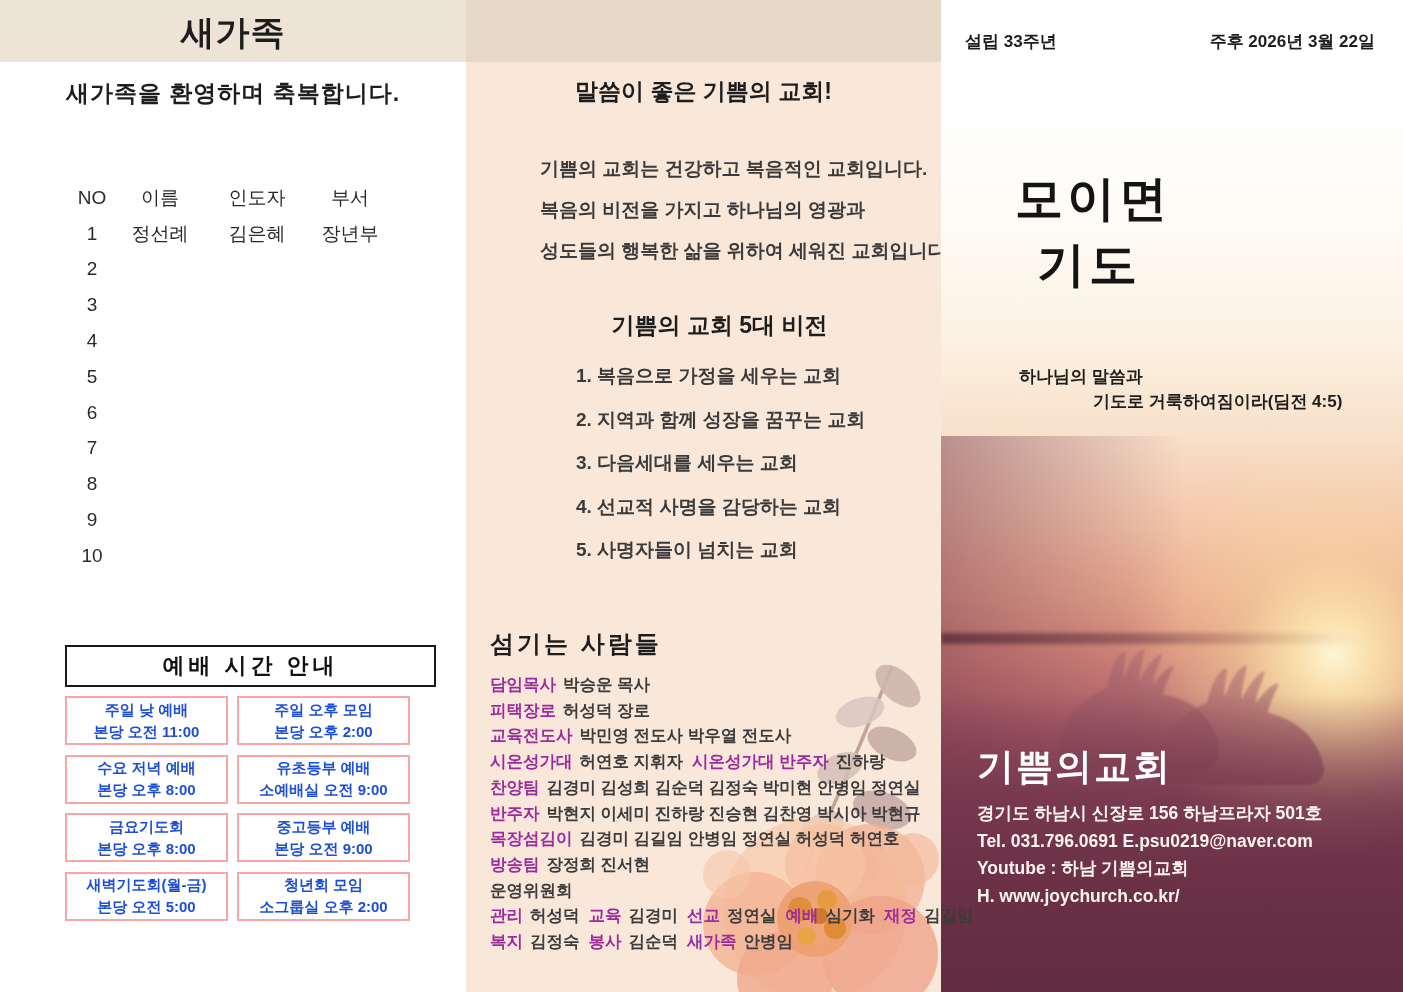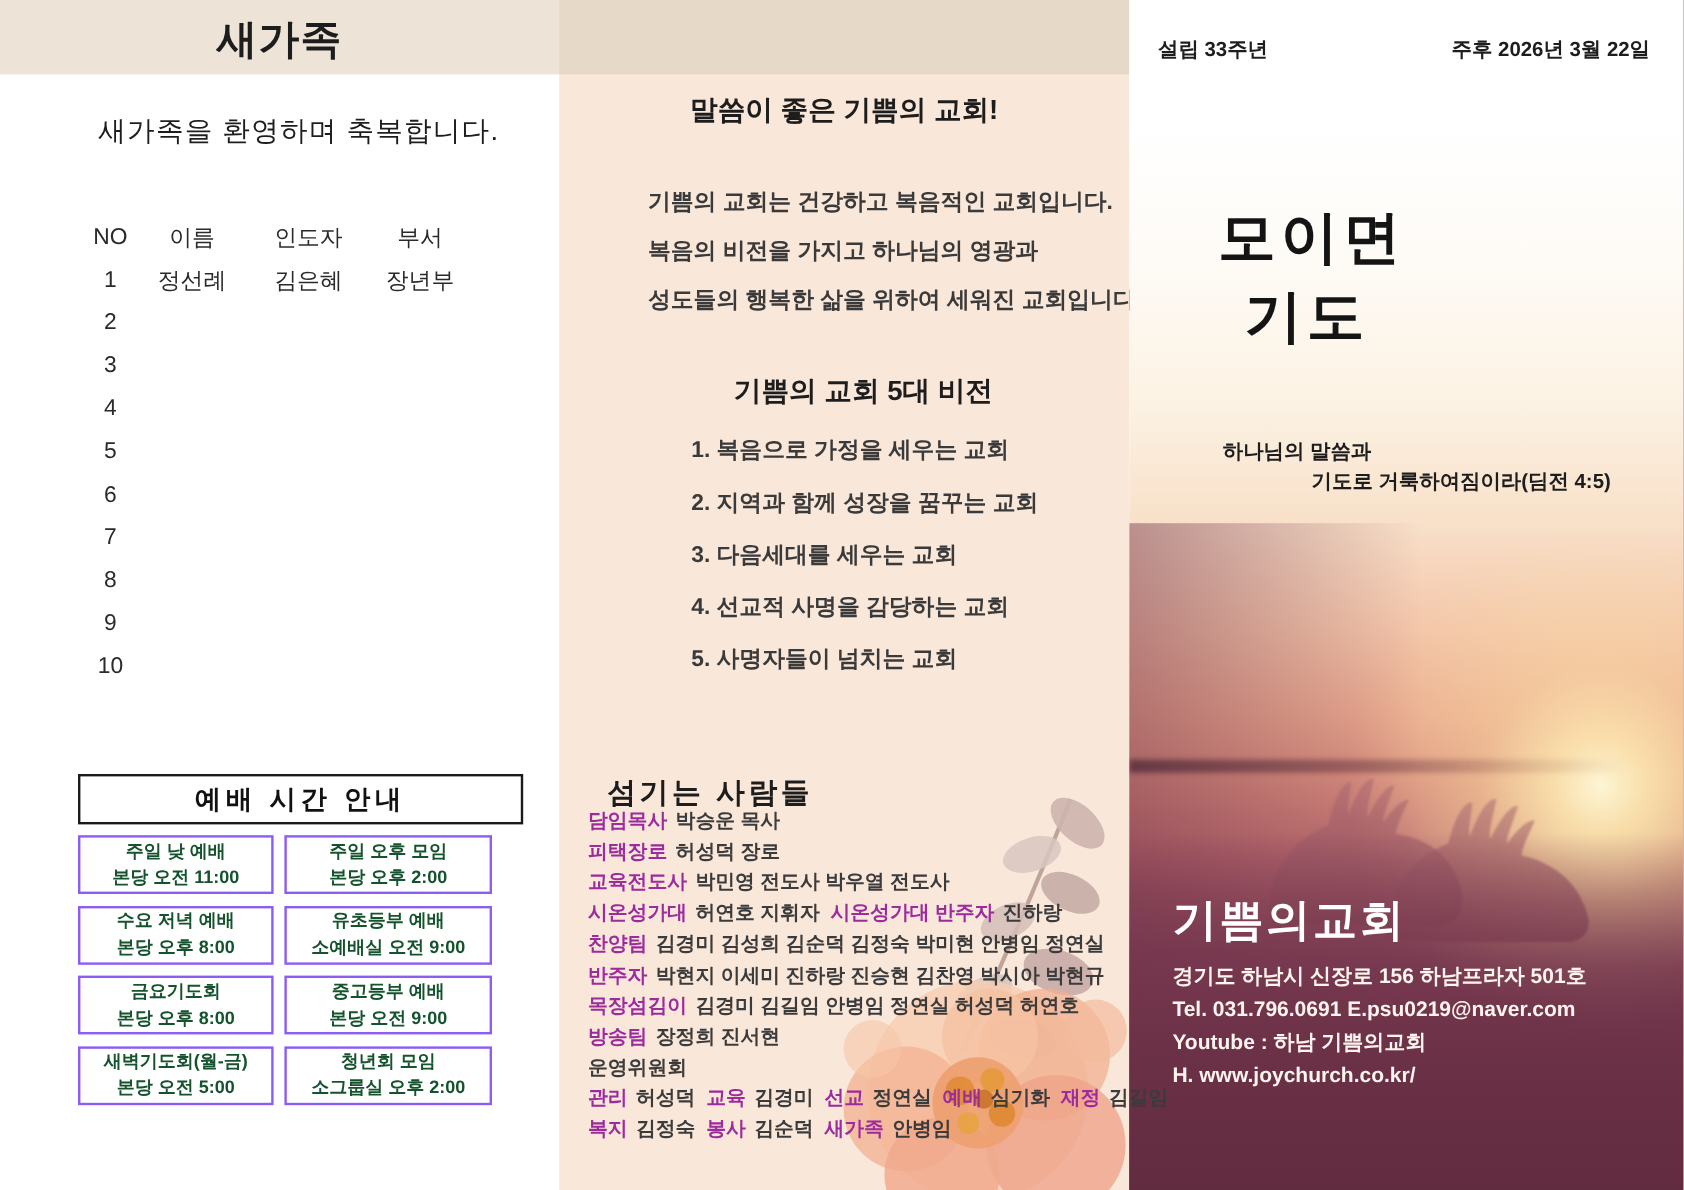--- a/index.html
+++ b/index.html
@@ -5,47 +5,47 @@
   html,body{margin:0;padding:0;background:#888;}
   .page{position:relative;width:1403px;height:992px;background:#ffffff;overflow:hidden;
         font-family:"Liberation Sans","DejaVu Sans",sans-serif;color:#222;}
   .page *{box-sizing:border-box;}
 
   
   .panel-left{position:absolute;left:0;top:0;width:466px;height:992px;background:#ffffff;}
   .band-left{position:absolute;left:0;top:0;width:100%;height:62px;background:#EDE3D6;}
   .nf-title{position:absolute;left:0;top:10px;width:100%;text-align:center;margin:0;
             font-size:34px;font-weight:bold;color:#1d1d1d;letter-spacing:1px;}
-  .welcome{position:absolute;left:0;top:78px;width:100%;text-align:center;margin:16px;
-           font-size:23px;font-weight:normal;color:#1d1d1d;letter-spacing:1px;}
+  .welcome{position:absolute;left:0;top:78px;width:100%;text-align:center;margin:0;
+           font-size:23px;font-weight:bold;color:#1d1d1d;letter-spacing:1px;}
   .nf-table{position:absolute;left:60px;top:180px;width:340px;}
   .nf-row{display:grid;grid-template-columns:64px 72px 122px 64px;height:35.8px;align-items:center;}
   .nf-row span{text-align:center;font-size:19px;color:#2a2a2a;}
   .nf-head span{font-size:19px;color:#2a2a2a;}
 
   .schedule{position:absolute;left:65px;top:645px;width:371px;border-radius:21px;}
   .sched-title{height:42px;border:2px solid #1a1a1a;display:flex;align-items:center;justify-content:center;
                font-size:22px;font-weight:bold;letter-spacing:4px;color:#111;}
   .sched-grid{margin-top:9px;display:grid;grid-template-columns:163px 173px;gap:9.5px 9px;}
-  .sched-cell{height:49px;border:2px solid #8b5cf6;display:flex;flex-direction:column;
+  .sched-cell{height:49px;border:2px solid #fca5a5;display:flex;flex-direction:column;
               align-items:center;justify-content:center;font-size:15px;font-weight:bold;
-              color:#14532d;line-height:1.45;text-align:center;}
+              color:#1d4ed8;line-height:1.45;text-align:center;}
 
   
   .panel-mid{position:absolute;left:466px;top:0;width:475px;height:992px;background:#F9E7DA;}
   .band-mid{position:absolute;left:0;top:0;width:100%;height:62px;background:#E6D9C7;}
   .mid-title{position:absolute;left:0;top:76px;width:100%;text-align:center;margin:0;
              font-size:23px;font-weight:bold;color:#1d1d1d;}
   .intro{position:absolute;left:74px;top:148px;right:10px;}
   .intro-line{font-size:19px;font-weight:bold;color:#3a3a3a;line-height:41px;white-space:nowrap;}
   .vision-title{position:absolute;left:0;top:294px;width:100%;text-align:center;margin:16px;
                 font-size:23px;font-weight:bold;color:#1d1d1d;}
   .vision{position:absolute;left:110px;top:354px;right:4px;}
   .vision-line{font-size:19px;font-weight:bold;color:#3a3a3a;line-height:43.5px;white-space:nowrap;}
-  .staff-title{position:absolute;left:24px;top:628px;margin:16px;font-size:24px;font-weight:bold;
+  .staff-title{position:absolute;left:24px;top:628px;margin:0;font-size:24px;font-weight:bold;
                color:#1d1d1d;letter-spacing:3px;z-index:2;}
   .staff{position:absolute;left:24px;top:672px;right:4px;z-index:2;}
   .staff-line{font-size:16.5px;font-weight:bold;line-height:25.7px;white-space:nowrap;color:#3b3b3b;}
   .staff-line .role{color:#9C2B9E;margin-right:7px;}
   .staff-line .names{color:#3b3b3b;margin-right:9px;}
   .deco{position:absolute;z-index:0;pointer-events:none;}
   .deco-branch{right:-6px;top:660px;width:215px;height:230px;}
   .deco-flower{right:-14px;bottom:-12px;width:290px;height:200px;}
 
   

